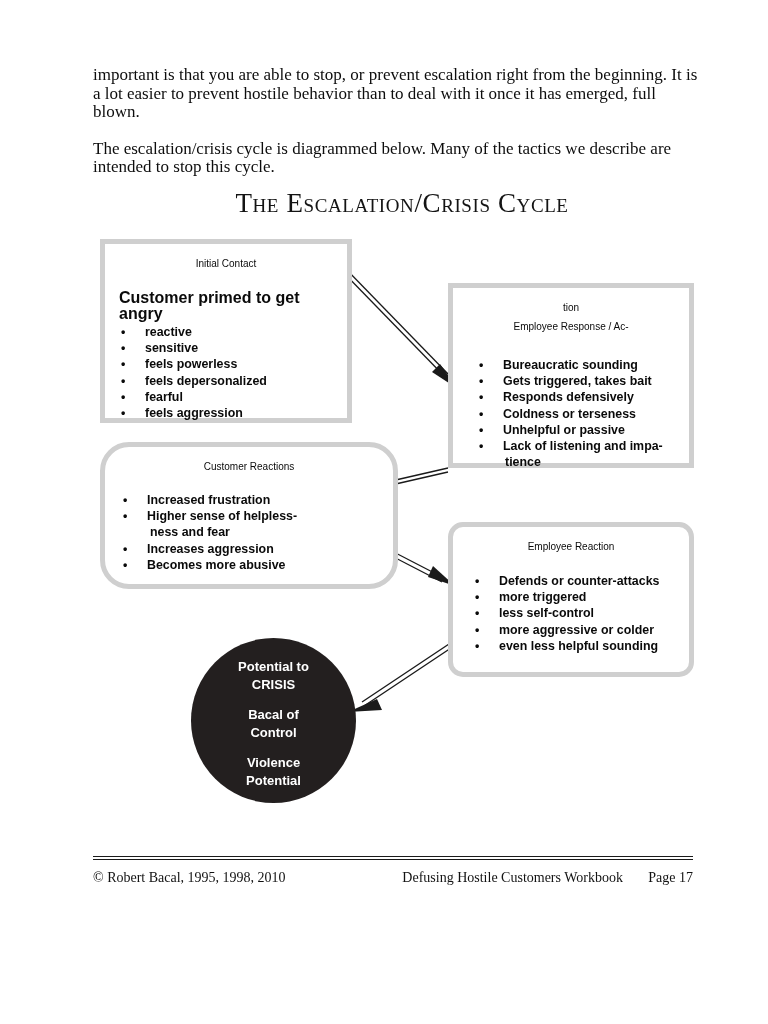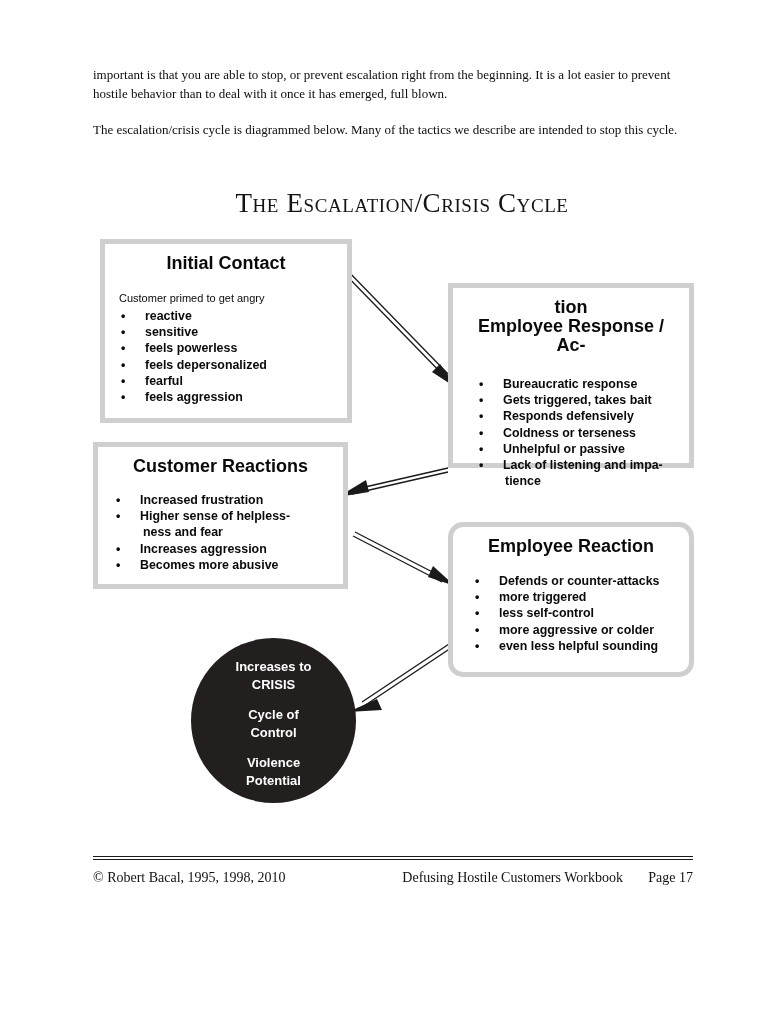--- a/index.html
+++ b/index.html
@@ -8,21 +8,21 @@
     background: #ffffff;
     font-family: "Liberation Serif", serif;
   }
   .page { position: relative; width: 768px; height: 1024px; overflow: hidden; }
 
   
   .prose {
     position: absolute;
     left: 93px; top: 66px; width: 607px;
     font-family: "Liberation Serif", serif;
-    font-size: 13px; line-height: 18.5px;
+    font-size: 17px; line-height: 18.5px;
     color: #0d0d0d;
     text-align: left;
   }
   .prose p + p { margin-top: 18px; }
 
   
   .diagram-title {
     position: absolute;
     left: 18px; top: 188px; width: 768px;
     text-align: center;
@@ -37,28 +37,28 @@
   
   .dbox {
     position: absolute;
     background: #ffffff;
     border: 5px solid #cfcfcf;
     font-family: "Liberation Sans", sans-serif;
     color: #0a0a0a;
   }
   .dbox .box-title {
     text-align: center;
-    font-weight: bold;
-    font-size: 18px;
+    font-weight: normal;
+    font-size: 10px;
     line-height: 19px;
     padding: 0 14px;
   }
   .dbox .box-lead {
-    font-weight: normal;
-    font-size: 11px;
+    font-weight: bold;
+    font-size: 16px;
     line-height: 16px;
   }
   .dbox ul { list-style: none; }
   .dbox li {
     position: relative;
     font-weight: bold;
     font-size: 12.4px;
     line-height: 16.2px;
     padding-left: 26px;
   }
@@ -69,21 +69,21 @@
 
   #box-initial-contact { left: 100px; top: 239px; width: 252px; height: 184px; }
   #box-initial-contact .box-title { margin-top: 10px; }
   #box-initial-contact .box-lead { margin: 17px 0 0 14px; }
   #box-initial-contact ul { margin: 2px 0 0 14px; }
 
   #box-employee-response { left: 448px; top: 283px; width: 246px; height: 185px; }
   #box-employee-response .box-title { margin-top: 10px; }
   #box-employee-response ul { margin: 21px 0 0 24px; }
 
-  #box-customer-reactions { left: 93px; top: 442px; width: 255px; height: 147px; }
+  #box-customer-reactions { left: 100px; top: 442px; width: 298px; height: 147px; border-radius: 29px; }
   #box-customer-reactions .box-title { margin-top: 10px; }
   #box-customer-reactions ul { margin: 16px 0 0 16px; }
 
   #box-employee-reaction { left: 448px; top: 522px; width: 246px; height: 155px; border-radius: 15px; }
   #box-employee-reaction .box-title { margin-top: 10px; }
   #box-employee-reaction ul { margin: 17px 0 0 20px; }
 
   
   #crisis-circle {
     position: absolute;
@@ -182,21 +182,21 @@
       <li><span class="bdot">•</span><span>feels aggression</span></li>
     </ul>
   </div>
 
   <div class="dbox" id="box-employee-response">
     <div class="box-title">
       <div>tion</div>
       <div>Employee Response / Ac-</div>
     </div>
     <ul>
-      <li><span class="bdot">•</span><span>Bureaucratic response</span></li>
+      <li><span class="bdot">•</span><span>Bureaucratic sounding</span></li>
       <li><span class="bdot">•</span><span>Gets triggered, takes bait</span></li>
       <li><span class="bdot">•</span><span>Responds defensively</span></li>
       <li><span class="bdot">•</span><span>Coldness or terseness</span></li>
       <li><span class="bdot">•</span><span>Unhelpful or passive</span></li>
       <li><span class="bdot">•</span><span>Lack of listening and impa-</span></li>
       <li style="padding-left:28px;"><span>tience</span></li>
     </ul>
   </div>
 
   <div class="dbox" id="box-customer-reactions">
@@ -216,25 +216,25 @@
       <li><span class="bdot">•</span><span>Defends or counter-attacks</span></li>
       <li><span class="bdot">•</span><span>more triggered</span></li>
       <li><span class="bdot">•</span><span>less self-control</span></li>
       <li><span class="bdot">•</span><span>more aggressive or colder</span></li>
       <li><span class="bdot">•</span><span>even less helpful sounding</span></li>
     </ul>
   </div>
 
   <div id="crisis-circle">
     <div class="cgroup">
-      <div>Increases to</div>
+      <div>Potential to</div>
       <div>CRISIS</div>
     </div>
     <div class="cgroup">
-      <div>Cycle of</div>
+      <div>Bacal of</div>
       <div>Control</div>
     </div>
     <div class="cgroup">
       <div>Violence</div>
       <div>Potential</div>
     </div>
   </div>
 
   <div class="footer-rule"></div>
   <div class="footer-row">

